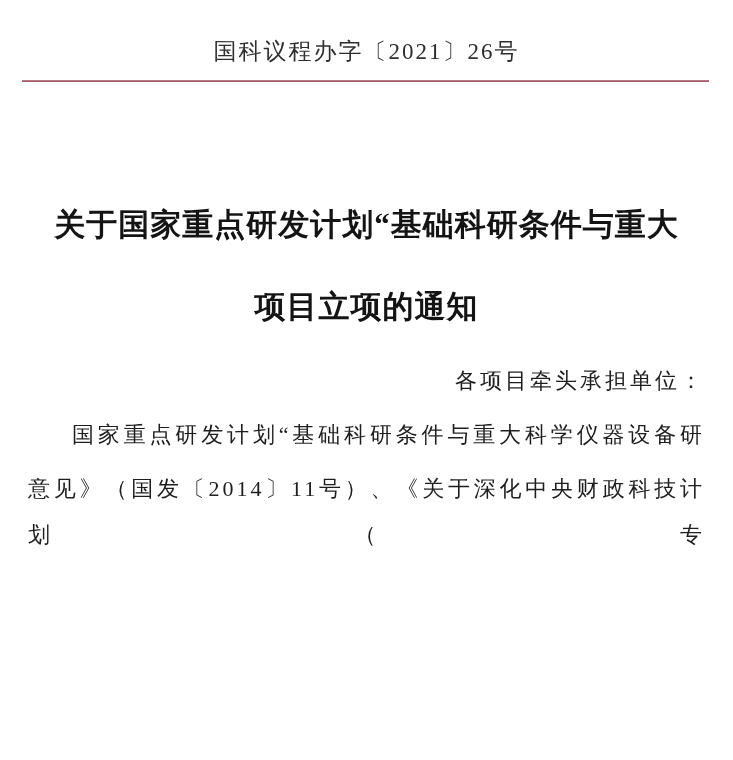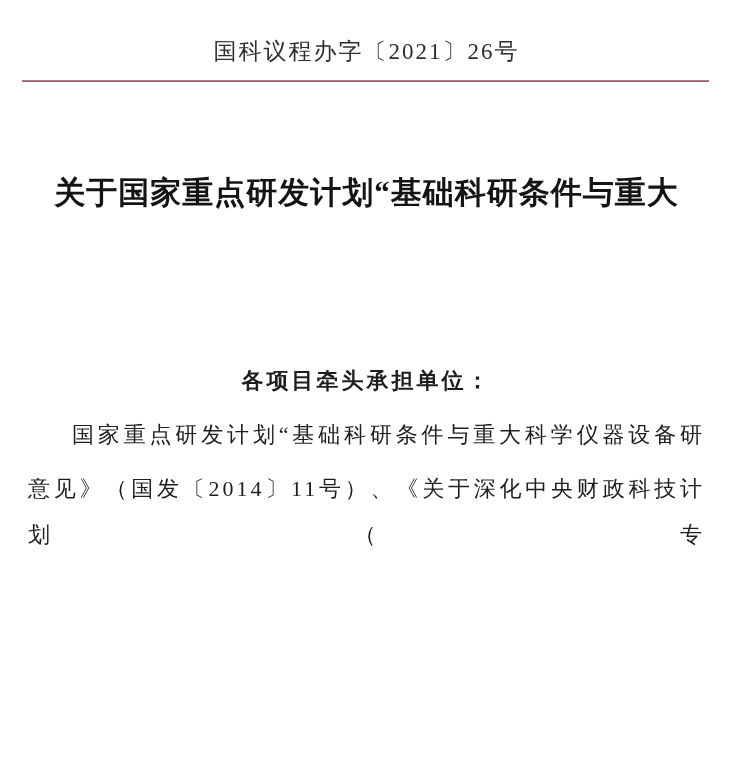--- a/index.html
+++ b/index.html
@@ -45,20 +45,21 @@
     right: 10px;
     text-align: center;
     font-weight: bold;
     font-size: 31px;
     line-height: 50px;
     letter-spacing: 1px;
     color: #141414;
   }
   .doc-title .title-line {
     white-space: nowrap;
+    margin-top: 32px;
   }
   
   .body-text {
     position: absolute;
     top: 358px;
     left: 28px;
     right: 28px;
     font-size: 22px;
     line-height: 46px;
     letter-spacing: 3px;
@@ -71,22 +72,21 @@
     min-height: 46px;
   }
   .line.full {
     text-align: justify;
     text-align-last: justify;
   }
   .line.first {
     text-indent: 2em;
   }
   .line.short {
-    text-align: center;
-    font-weight: bold;
+    text-align: right;
   }
   
   .watermark-icon {
     position: absolute;
     left: 472px;
     top: 716px;
     width: 34px;
     height: 32px;
     opacity: 0.75;
   }
@@ -115,20 +115,21 @@
 <body>
 
 <div class="page">
 
   <div class="doc-number">国科议程办字〔2021〕26号</div>
 
   <div class="red-rule"></div>
 
   <div class="doc-title">
     <div class="title-line">关于国家重点研发计划“基础科研条件与重大</div>
+    <div class="title-line">项目立项的通知</div>
   </div>
 
   <div class="body-text">
     <div class="line short">各项目牵头承担单位：</div>
 
     <div class="para">
       <div class="line full first">国家重点研发计划“基础科研条件与重大科学仪器设备研</div>
     </div>
 
     <div class="para">

